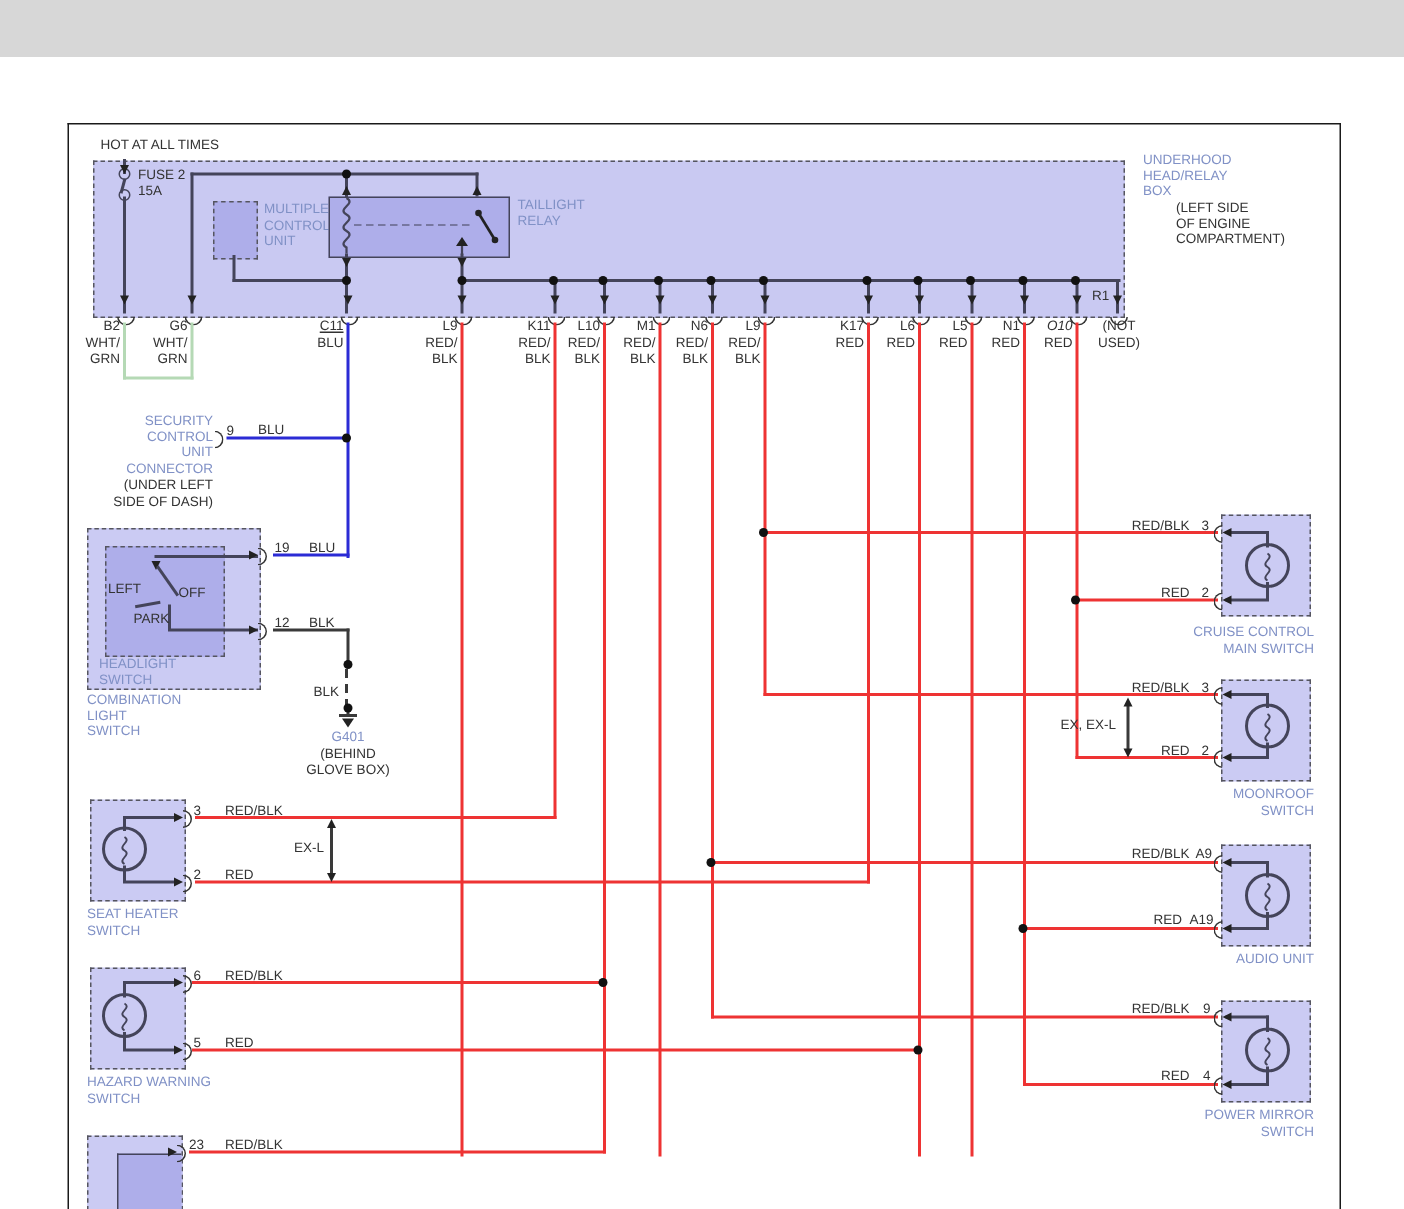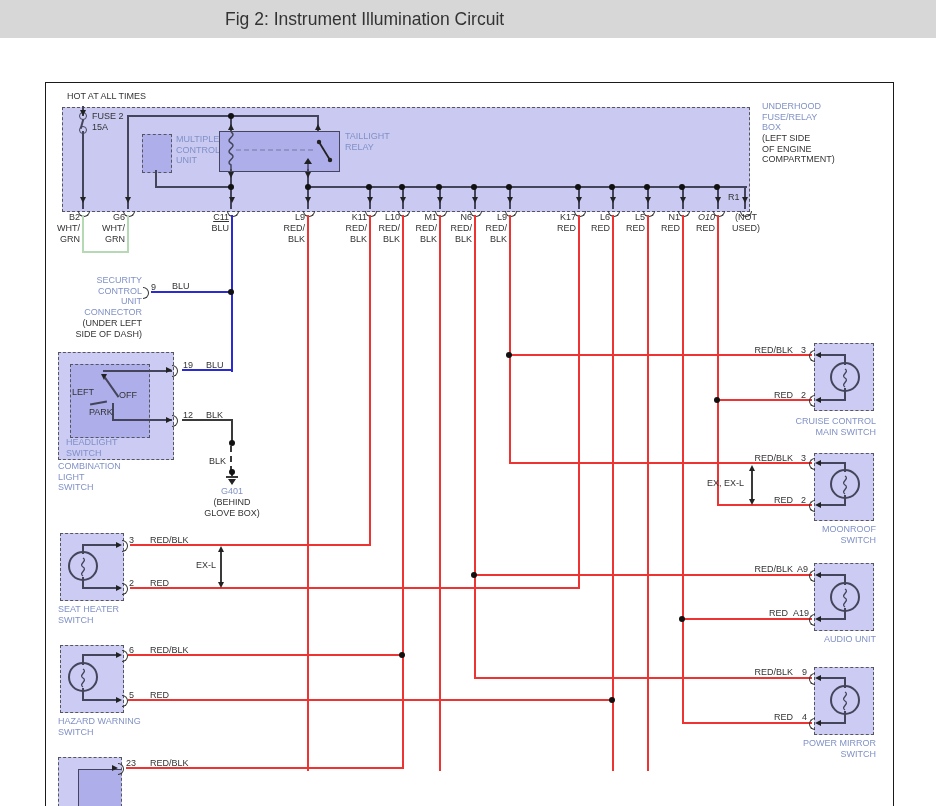--- a/index.html
+++ b/index.html
@@ -33,29 +33,28 @@
   .aL{position:absolute;width:5px;height:10px;border:1.5px solid #333;border-right:none;border-radius:10px 0 0 10px;}
   .bulb{position:absolute;width:26px;height:26px;border:2px solid var(--iw);border-radius:50%;}
   .dashv{position:absolute;width:0;border-left:2px dashed var(--blk);}
   svg{position:absolute;}
 </style>
 </head>
 <body>
 
 <div id="stage">
   <div class="titlebar"></div>
-  <div class="title">Fig 2: Instrument Illumination Circuit</div>
   <div class="frame"></div>
 
   <div class="dashbox" style="left:62px;top:107px;width:686px;height:103px;background:#c9c9f2;"></div>
   <div class="lbl" style="left:67px;top:91px;">HOT AT ALL TIMES</div>
   <div class="lbl bl" style="left:762px;top:101px;">UNDERHOOD
-FUSE/RELAY
+HEAD/RELAY
 BOX</div>
-  <div class="lbl" style="left:762px;top:133px;">(LEFT SIDE
+  <div class="lbl" style="left:784px;top:133px;">(LEFT SIDE
 OF ENGINE
 COMPARTMENT)</div>
 
   <div class="vw iw" style="left:82px;top:106px;height:10px;"></div>
   <div style="position:absolute;left:79px;top:112px;width:6px;height:6px;border:1.5px solid var(--iw);border-radius:50%;"></div>
   <div class="vw iw" style="left:81px;top:119px;height:10px;transform:rotate(15deg);"></div>
   <div style="position:absolute;left:79px;top:126px;width:6px;height:6px;border:1.5px solid var(--iw);border-radius:50%;"></div>
   <div class="vw iw" style="left:82px;top:131px;height:78px;"></div>
   <div class="lbl" style="left:92px;top:111px;">FUSE 2
 15A</div>

